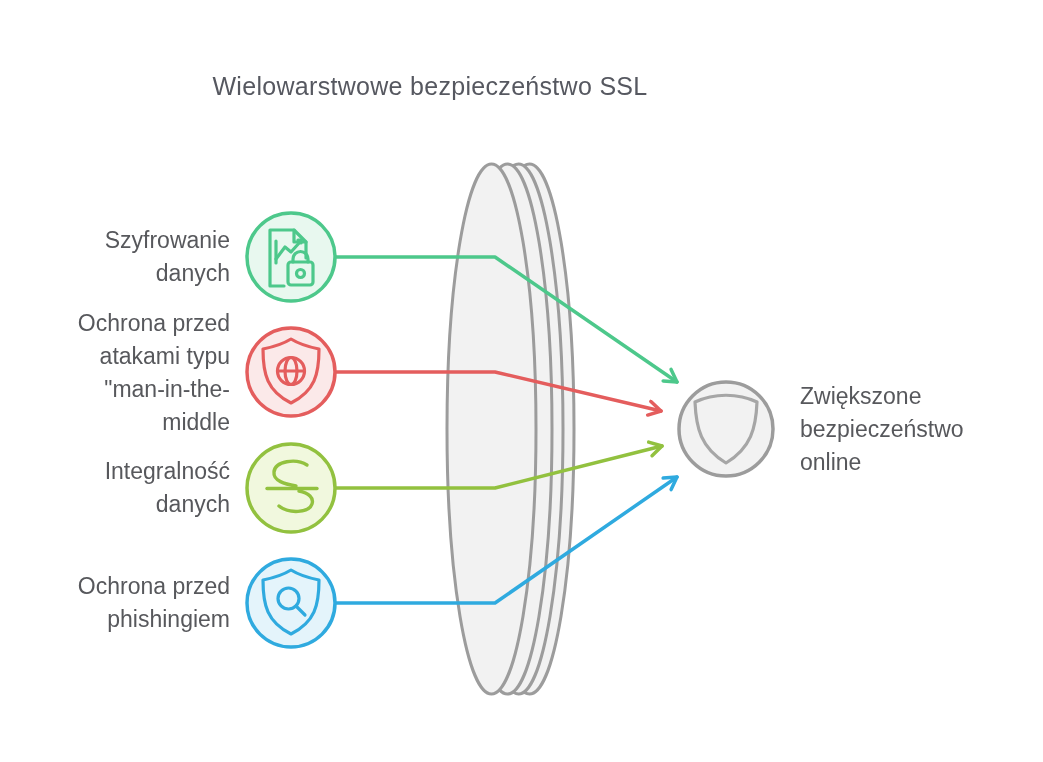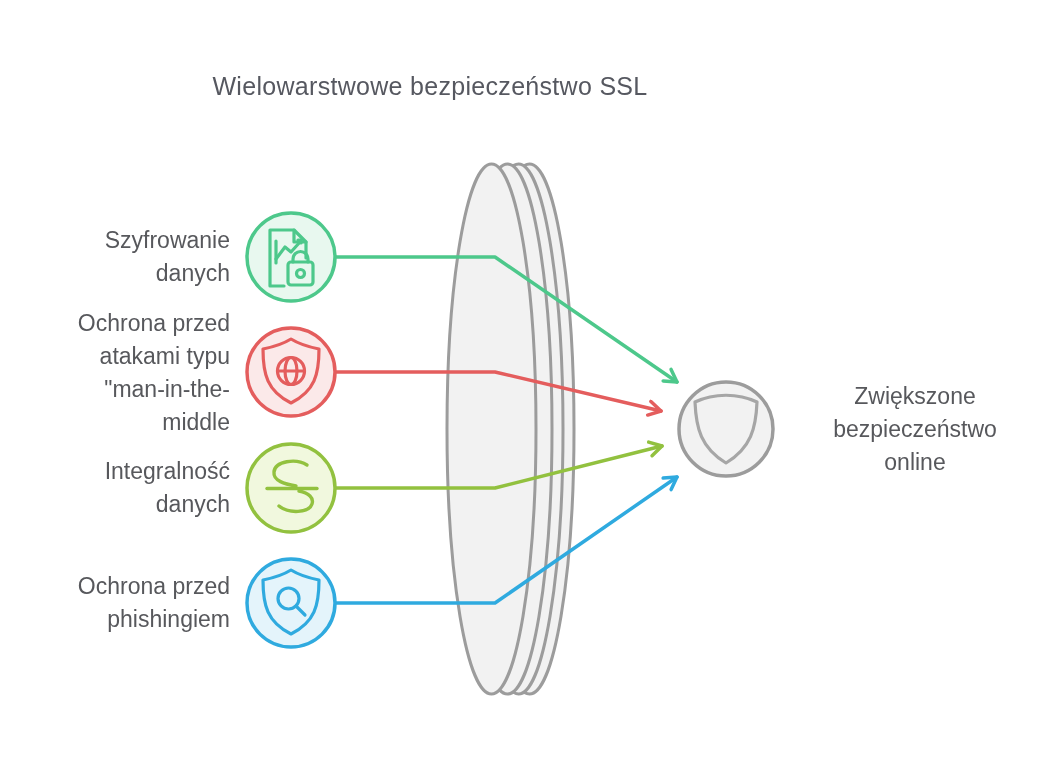--- a/index.html
+++ b/index.html
@@ -12,21 +12,21 @@
     position:absolute;left:0;top:70px;width:860px;text-align:center;
     font-size:25px;line-height:33px;letter-spacing:.3px;color:#565860;
   }
   .item-label{
     position:absolute;right:813px;transform:translateY(-50%);
     width:260px;text-align:right;white-space:pre-line;
     font-size:23px;line-height:33px;color:#57585C;
   }
   .result-label{
     position:absolute;left:800px;top:429px;transform:translateY(-50%);
-    width:230px;text-align:center;white-space:pre-line;
+    width:230px;text-align:left;white-space:pre-line;
     font-size:23px;line-height:33px;color:#57585C;
   }
   .lbl-1{top:257px;} .lbl-2{top:373px;} .lbl-3{top:488px;} .lbl-4{top:603px;}
 </style>
 </head>
 <body>
 
 <div id="stage">
 
   <svg id="diagram-svg" viewBox="0 0 1043 762" aria-hidden="true">

